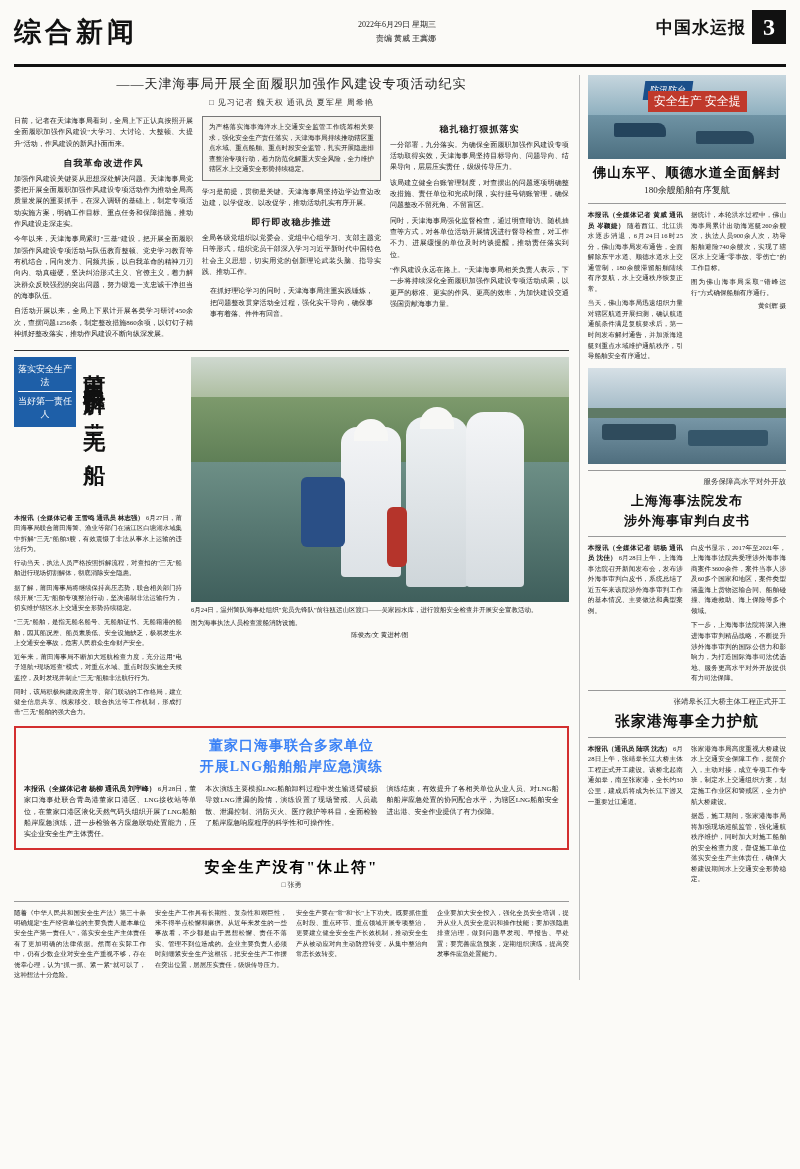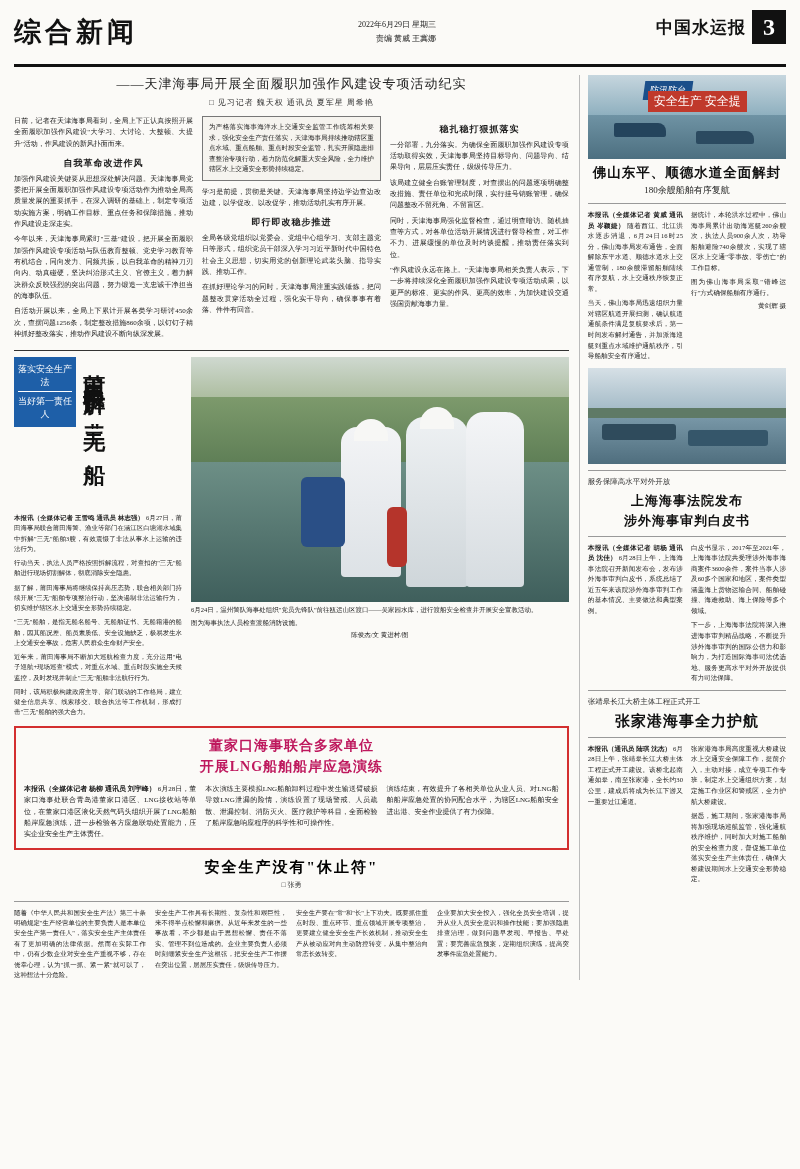--- a/index.html
+++ b/index.html
@@ -23,23 +23,23 @@
   .boxed{border:1px solid #777;background:#f6f4ef;padding:5px 6px;font-size:6.6px;line-height:1.6;text-align:justify;}
   .sechead{font-size:9px;font-weight:bold;text-align:center;margin:6px 0 3px;letter-spacing:1px;}
   .photo{background:linear-gradient(170deg,#9fb8c9,#6d8a9b 40%,#47606d);position:relative;overflow:hidden;}
   .photo.green{background:linear-gradient(160deg,#8fa97f,#5c7a55 45%,#3d5740);}
   .photo.water{background:linear-gradient(180deg,#b9cdd8,#7f9fb0 55%,#5c7d8d);}
   .photo.sky{background:linear-gradient(180deg,#cfdbe2,#93aebd 60%,#6c8a99);}
   .photo .band{position:absolute;left:0;right:0;}
   .cap{font-size:6.5px;color:#222;line-height:1.5;margin-top:3px;text-align:justify;}
   .capc{font-size:6.5px;color:#222;text-align:center;margin-top:3px;}
   .redbox{border:2px solid #d32f2f;padding:7px 8px;margin-top:8px;}
-  .redtitle{text-align:center;font-size:14px;font-weight:bold;letter-spacing:1px;line-height:1.55;color:#be185d;}
+  .redtitle{text-align:center;font-size:14px;font-weight:bold;letter-spacing:1px;line-height:1.55;color:#3b82f6;}
   .r-head{font-size:15px;font-weight:bold;text-align:center;letter-spacing:1px;color:#111;margin:5px 0 2px;}
-  .r-kicker{font-size:7.5px;text-align:left;color:#333;margin-top:4px;}
+  .r-kicker{font-size:7.5px;text-align:right;color:#333;margin-top:4px;}
   .r-sub{font-size:9px;text-align:center;color:#222;margin-bottom:4px;}
   .cols2{display:flex;gap:8px;font-size:6.6px;line-height:1.6;text-align:justify;color:#1b1b1b;}
   .cols2 > div{flex:1;}
   .vert{writing-mode:vertical-rl;text-orientation:upright;font-size:22px;font-weight:bold;letter-spacing:4px;line-height:1.15;color:#111;height:150px;}
   .badge{background:#1b4f8a;color:#fff;font-size:9px;padding:3px 6px;display:inline-block;transform:skewX(-8deg);}
   .bottom{display:flex;gap:10px;margin-top:8px;}
   .signet{width:150px;border:1px solid #888;padding:6px;}
   .tag{font-size:13px;font-weight:bold;letter-spacing:2px;}
   .smallcap{font-size:6.4px;line-height:1.6;text-align:justify;color:#222;}
   .hr-thin{border-top:1px solid #999;margin:6px 0;}
@@ -77,21 +77,21 @@
           <div class="sechead">自我革命改进作风</div>
           <p style="margin:0 0 4px">加强作风建设关键要从思想深处解决问题。天津海事局党委把开展全面履职加强作风建设专项活动作为推动全局高质量发展的重要抓手，在深入调研的基础上，制定专项活动实施方案，明确工作目标、重点任务和保障措施，推动作风建设走深走实。</p>
           <p style="margin:0 0 4px">今年以来，天津海事局紧盯"三基"建设，把开展全面履职加强作风建设专项活动与队伍教育整顿、党史学习教育等有机结合，同向发力、同频共振，以自我革命的精神刀刃向内、动真碰硬，坚决纠治形式主义、官僚主义，着力解决群众反映强烈的突出问题，努力锻造一支忠诚干净担当的海事队伍。</p>
           <p style="margin:0">自活动开展以来，全局上下累计开展各类学习研讨450余次，查摆问题1256条，制定整改措施860余项，以钉钉子精神抓好整改落实，推动作风建设不断向纵深发展。</p>
         </div>
         <div>
           <div class="boxed">为严格落实海事海洋水上交通安全监管工作统筹相关要求，强化安全生产责任落实，天津海事局持续推动辖区重点水域、重点船舶、重点时段安全监管，扎实开展隐患排查整治专项行动，着力防范化解重大安全风险，全力维护辖区水上交通安全形势持续稳定。</div>
           <p style="margin:6px 0 4px">学习是前提，贯彻是关键。天津海事局坚持边学边查边改边建，以学促改、以改促学，推动活动扎实有序开展。</p>
           <div class="sechead">即行即改稳步推进</div>
           <p style="margin:0 0 4px">全局各级党组织以党委会、党组中心组学习、支部主题党日等形式，组织党员干部深入学习习近平新时代中国特色社会主义思想，切实用党的创新理论武装头脑、指导实践、推动工作。</p>
-          <p style="margin:0">在抓好理论学习的同时，天津海事局注重实践锤炼，把问题整改贯穿活动全过程，强化实干导向，确保事事有着落、件件有回音。</p>
+          <p style="margin:8px">在抓好理论学习的同时，天津海事局注重实践锤炼，把问题整改贯穿活动全过程，强化实干导向，确保事事有着落、件件有回音。</p>
         </div>
         <div>
           <div class="sechead">稳扎稳打狠抓落实</div>
           <p style="margin:0 0 4px">一分部署，九分落实。为确保全面履职加强作风建设专项活动取得实效，天津海事局坚持目标导向、问题导向、结果导向，层层压实责任，级级传导压力。</p>
           <p style="margin:0 0 4px">该局建立健全台账管理制度，对查摆出的问题逐项明确整改措施、责任单位和完成时限，实行挂号销账管理，确保问题整改不留死角、不留盲区。</p>
           <p style="margin:0 0 4px">同时，天津海事局强化监督检查，通过明查暗访、随机抽查等方式，对各单位活动开展情况进行督导检查，对工作不力、进展缓慢的单位及时约谈提醒，推动责任落实到位。</p>
           <p style="margin:0">"作风建设永远在路上。"天津海事局相关负责人表示，下一步将持续深化全面履职加强作风建设专项活动成果，以更严的标准、更实的作风、更高的效率，为加快建设交通强国贡献海事力量。</p>
         </div>
       </div>
 

